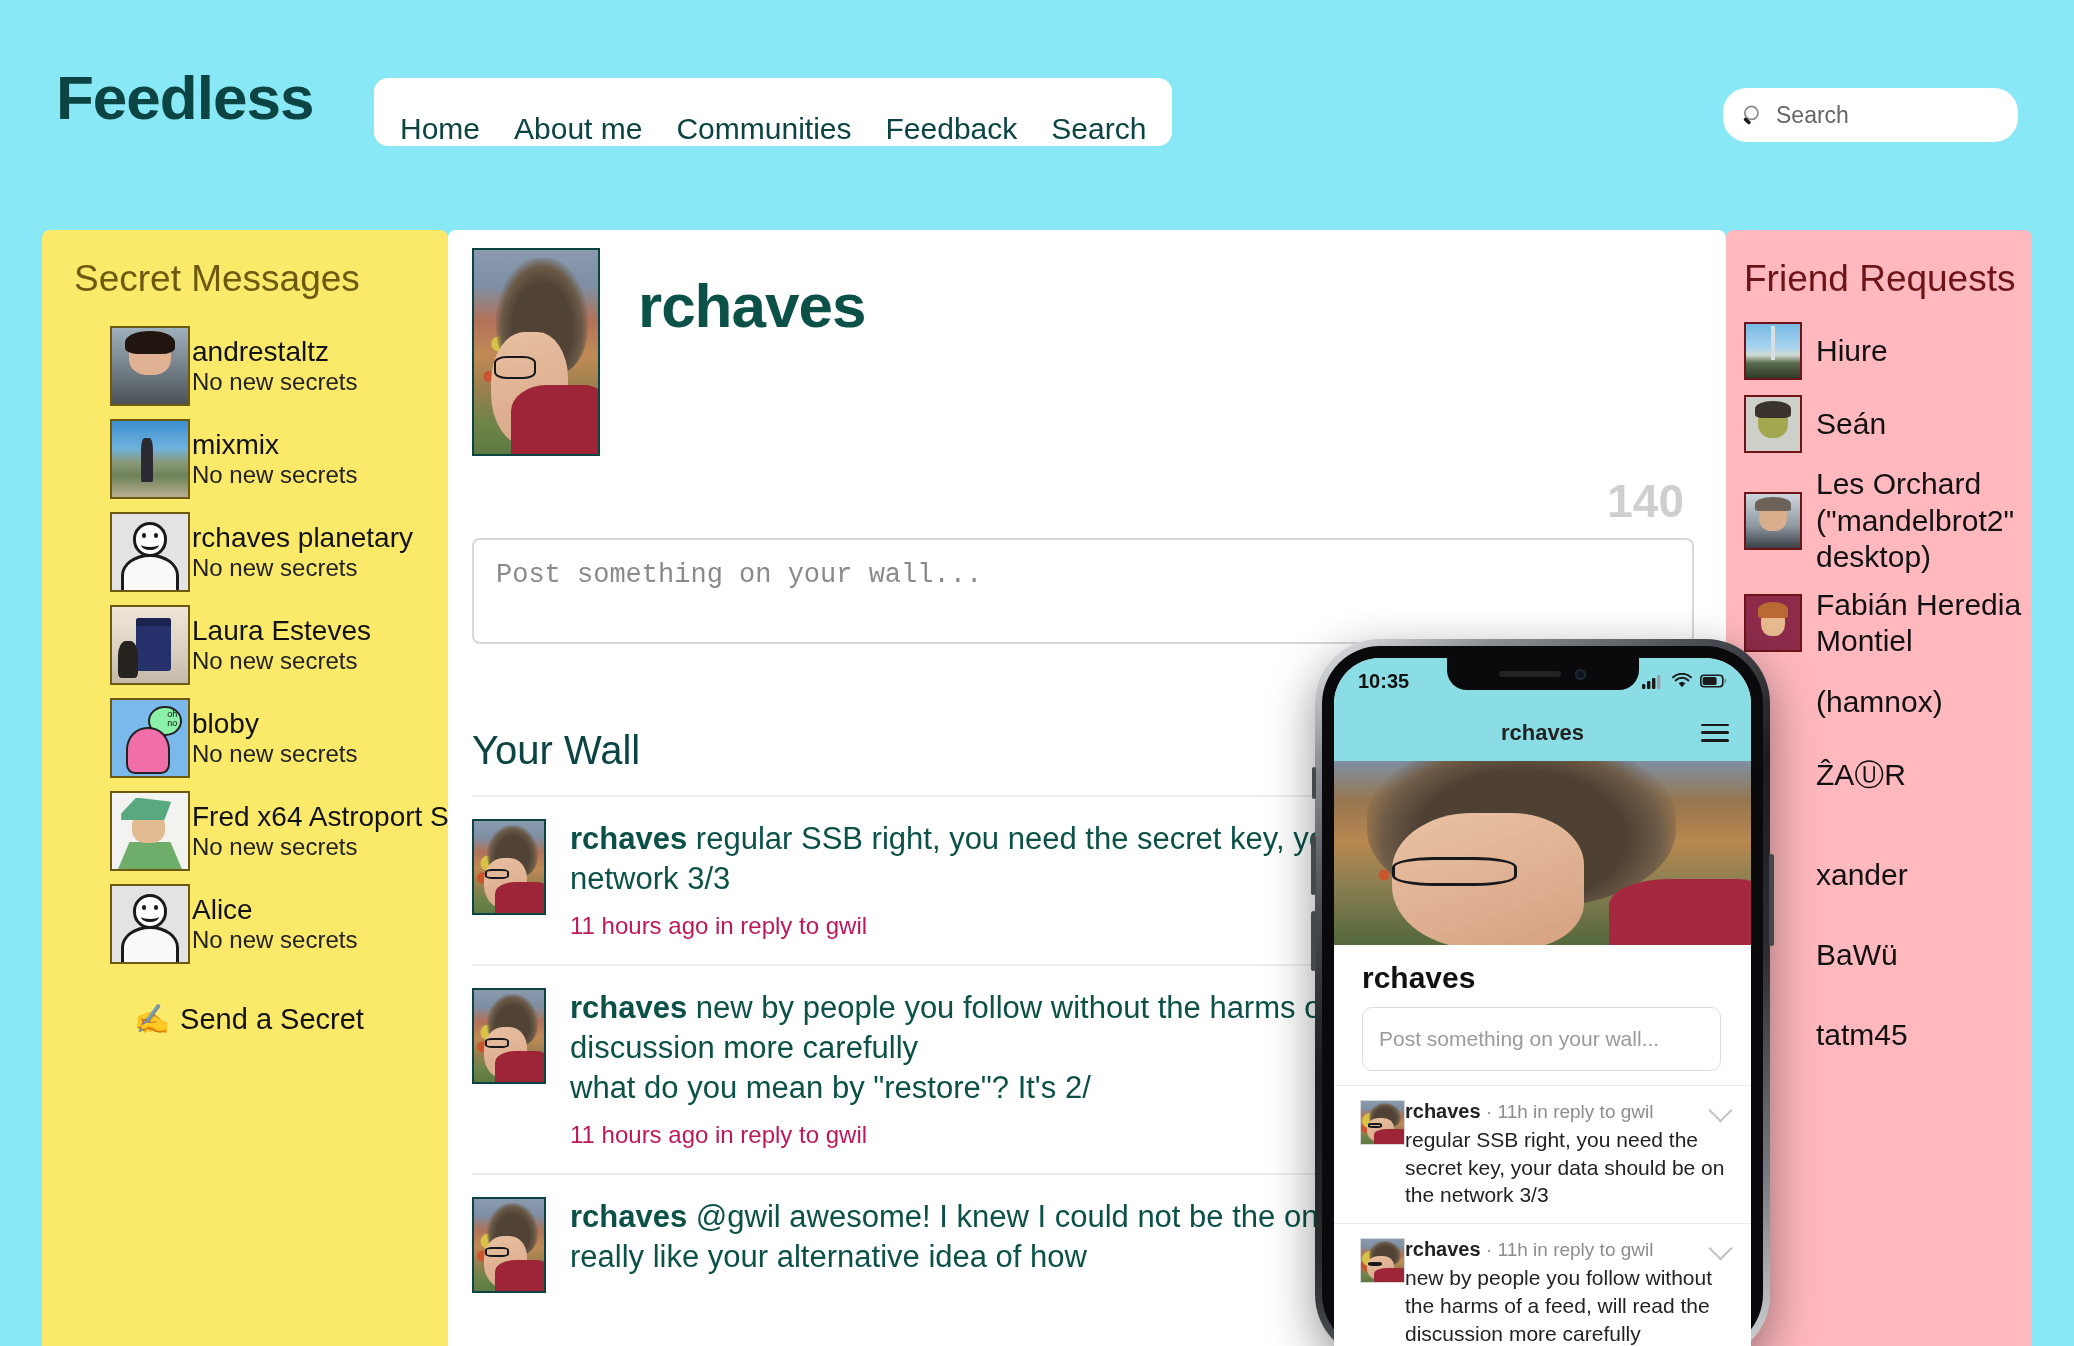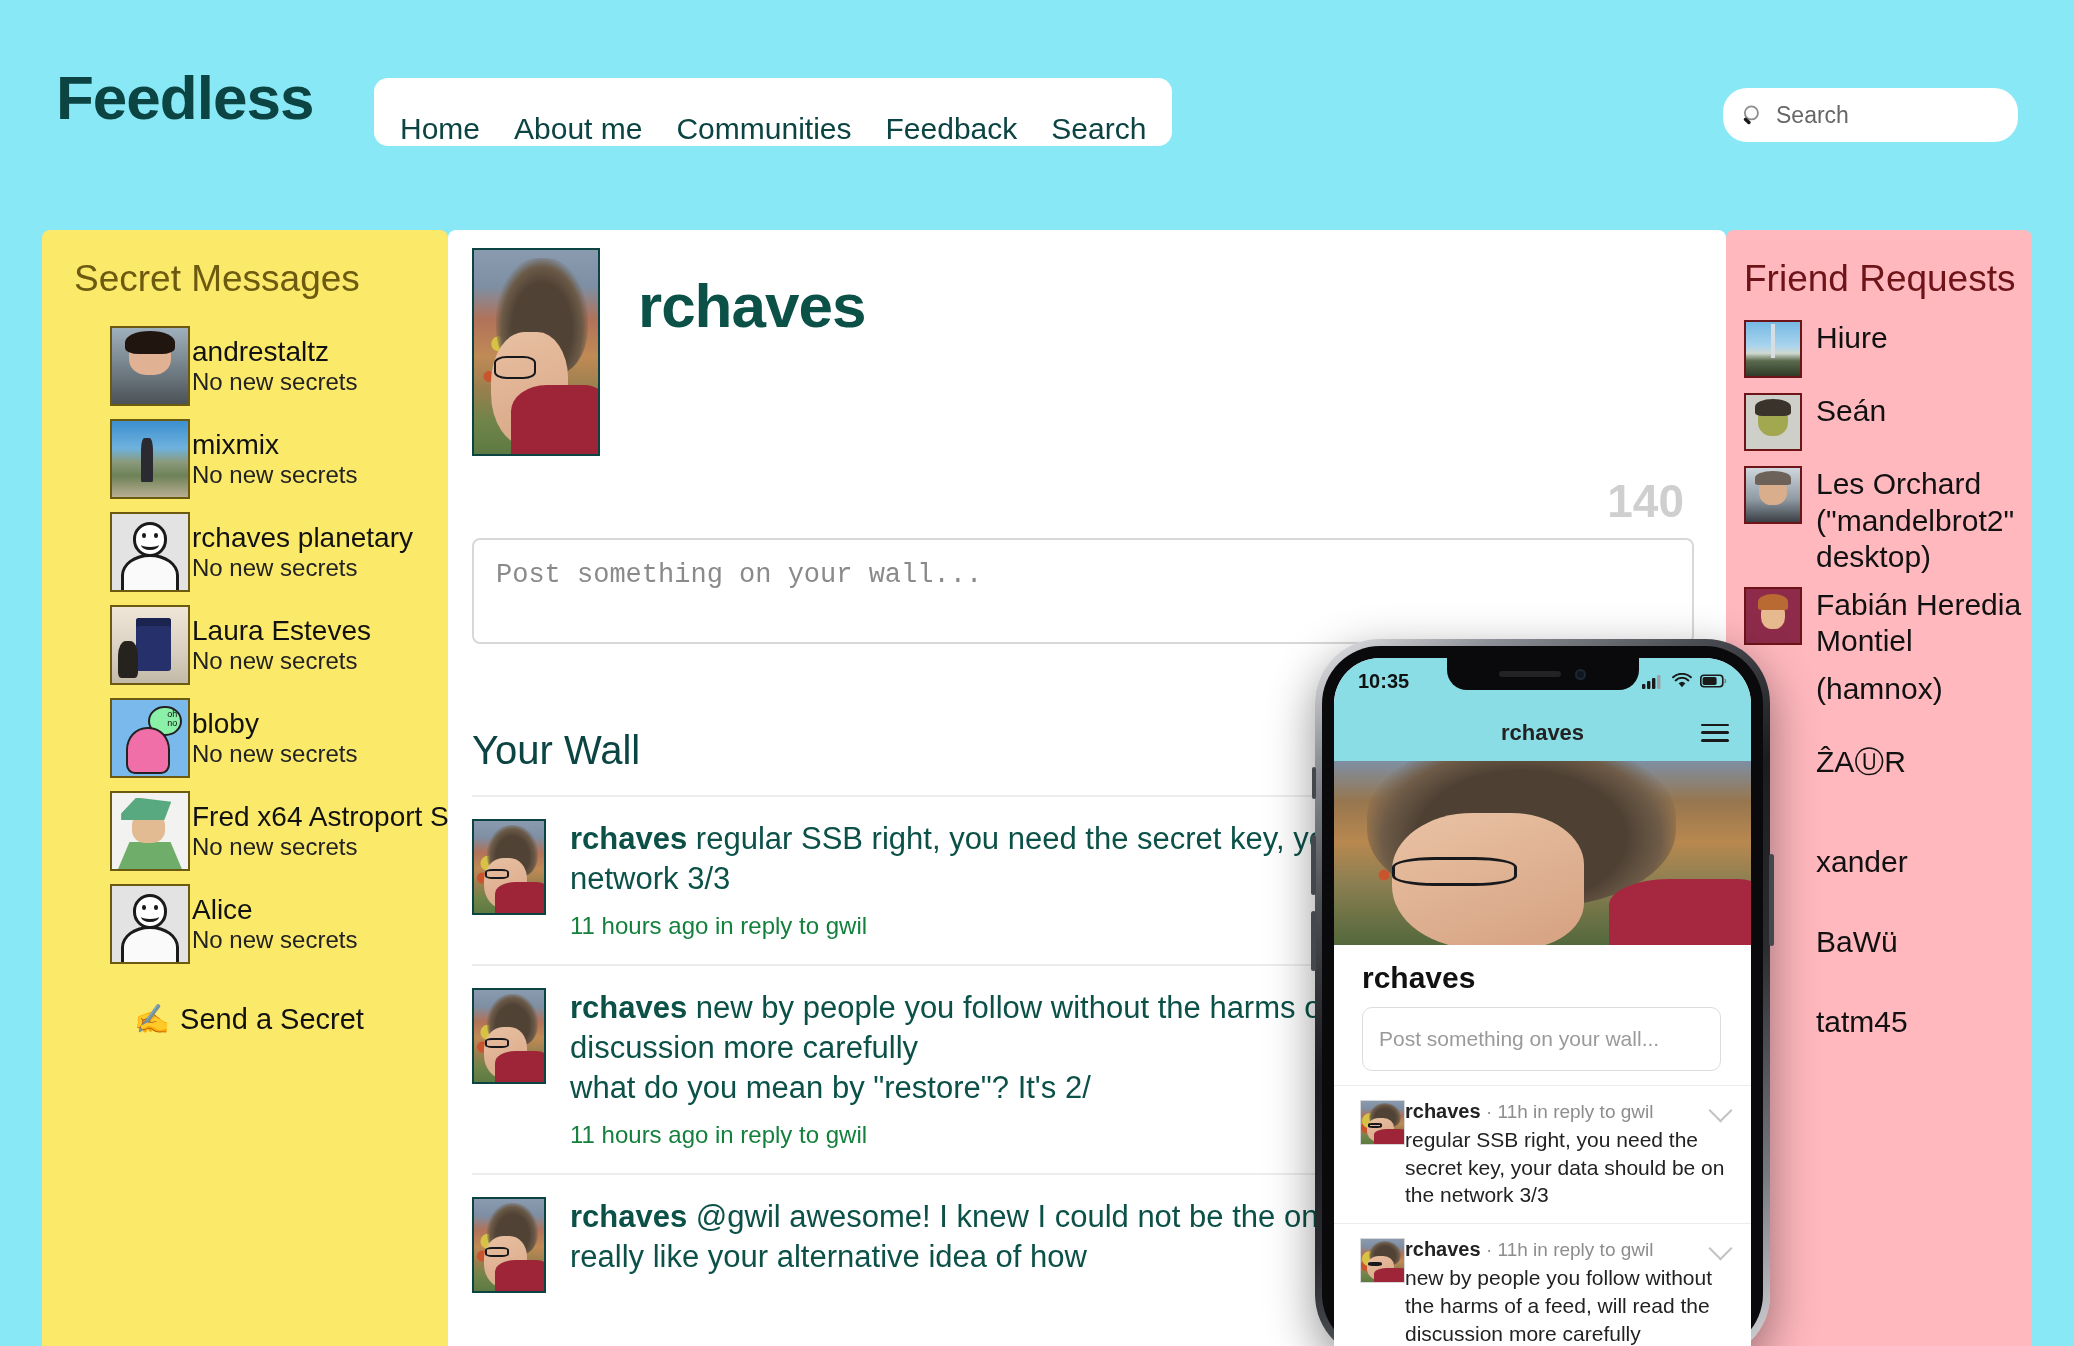--- a/index.html
+++ b/index.html
@@ -166,39 +166,39 @@
     overflow:hidden; position:relative;
   }
   .pbody { flex:1 1 auto; min-width:0; }
   .ptext {
     font-size:31px;
     color:#0b5148;
     line-height:1.28;
   }
   .ptext b { font-weight:bold; }
   .pmeta {
-    font-size:24px; color:#15803d;
+    font-size:24px; color:#be185d;
     margin-top:14px;
   }
 
   
   #right {
     width:306px; flex:none;
     background:#ffb8be;
     border-radius:8px 8px 0 0;
     padding:28px 0 0 0;
     overflow:hidden;
   }
   #right h2 {
     font-size:37px; font-weight:normal;
     color:#6d1419;
     margin:0 0 20px 18px;
   }
   .frow {
-    display:flex; align-items:flex-start; gap:14px;
+    display:flex; align-items:center; gap:14px;
     margin:0 0 11px 18px;
     min-height:62px;
   }
   .fav {
     width:58px; height:58px; flex:none;
     border:2px solid #6d1419;
     background:#ddd;
     overflow:hidden; position:relative;
   }
   .fname {

